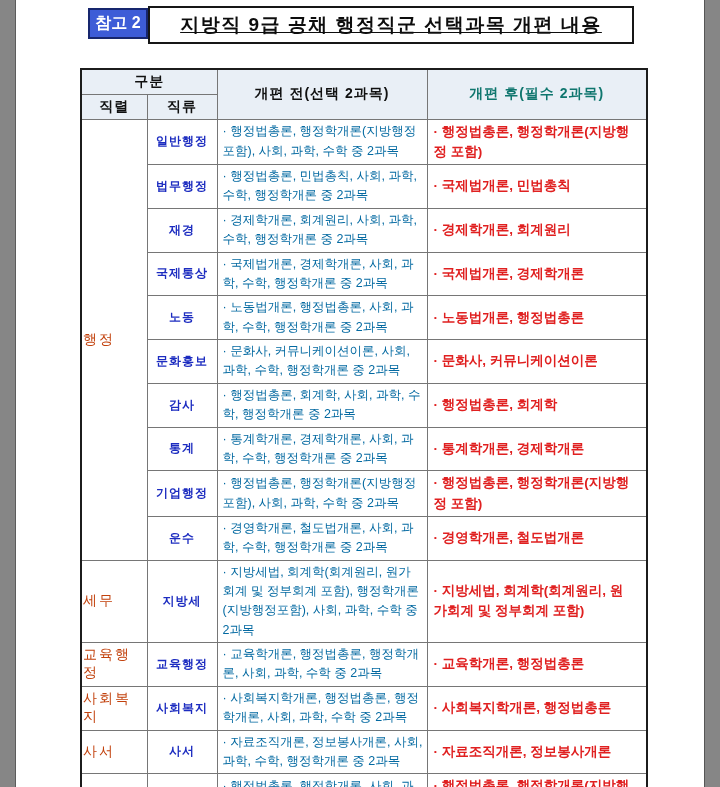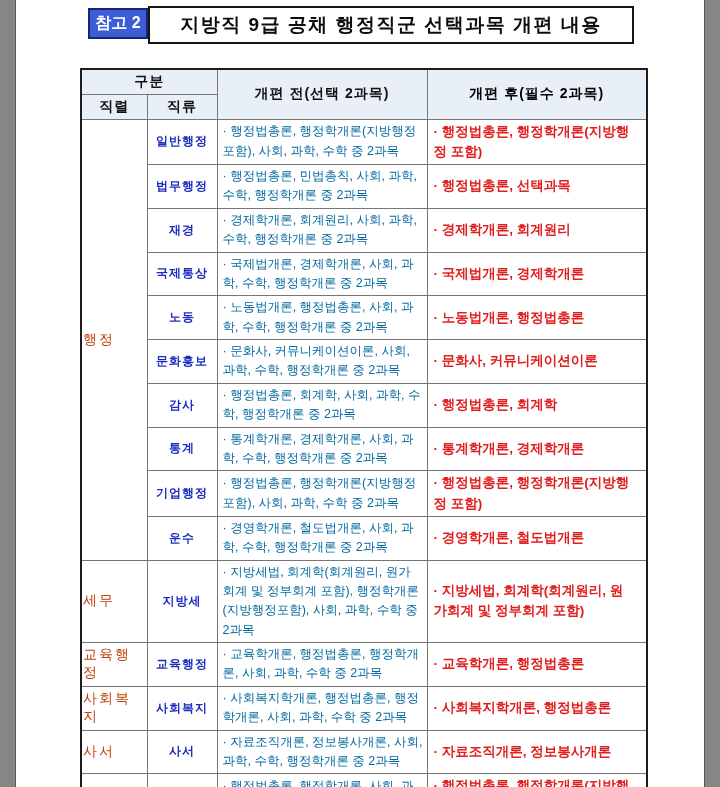--- a/index.html
+++ b/index.html
@@ -35,20 +35,21 @@
   }
   .title-box {
     width: 486px; height: 38px;
     border: 2px solid #161616;
     background: #ffffff;
     color: #0d0d0d;
     font-size: 19px; font-weight: bold;
     letter-spacing: 1.5px;
     display: flex; align-items: center; justify-content: center;
     box-sizing: border-box;
+    text-decoration: underline;
   }
   
   .table-wrap { position: absolute; left: 64px; top: 68px; }
   table {
     border-collapse: collapse;
     table-layout: fixed;
     width: 566px;
     border: 2px solid #1c1c1c;
   }
   th, td {
@@ -57,21 +58,21 @@
     overflow: hidden;
   }
   thead th {
     background: #e9eff6;
     font-size: 14px; font-weight: bold;
     color: #101010;
     height: 25px;
     text-align: center;
     letter-spacing: 1px;
   }
-  thead th.after-h { color: #000000; margin-left: 48px; }
+  thead th.after-h { color: #0f766e; margin-left: 48px; }
   tbody tr { height: 42px; }
   tbody tr.tall { height: 73px; }
   td.col-series {
     font-size: 14px; color: #c2410c;
     letter-spacing: 2px;
   }
   td.col-jikryu {
     font-size: 12px; font-weight: bold;
     color: #1c2cc0;
     text-align: center; letter-spacing: 1px;
@@ -122,21 +123,21 @@
       <tbody>
           <tr>
             <td class="col-series" rowspan="10">행정</td>
             <td class="col-jikryu">일반행정</td>
             <td class="col-before">· 행정법총론, 행정학개론(지방행정 포함), 사회, 과학, 수학 중 2과목</td>
             <td class="col-after">· 행정법총론, 행정학개론(지방행정 포함)</td>
           </tr>
           <tr>
             <td class="col-jikryu">법무행정</td>
             <td class="col-before">· 행정법총론, 민법총칙, 사회, 과학, 수학, 행정학개론 중 2과목</td>
-            <td class="col-after">· 행정법총론, 선택과목</td>
+            <td class="col-after">· 국제법개론, 민법총칙</td>
           </tr>
           <tr>
             <td class="col-jikryu">재경</td>
             <td class="col-before">· 경제학개론, 회계원리, 사회, 과학, 수학, 행정학개론 중 2과목</td>
             <td class="col-after">· 경제학개론, 회계원리</td>
           </tr>
           <tr>
             <td class="col-jikryu">국제통상</td>
             <td class="col-before">· 국제법개론, 경제학개론, 사회, 과학, 수학, 행정학개론 중 2과목</td>
             <td class="col-after">· 국제법개론, 경제학개론</td>

